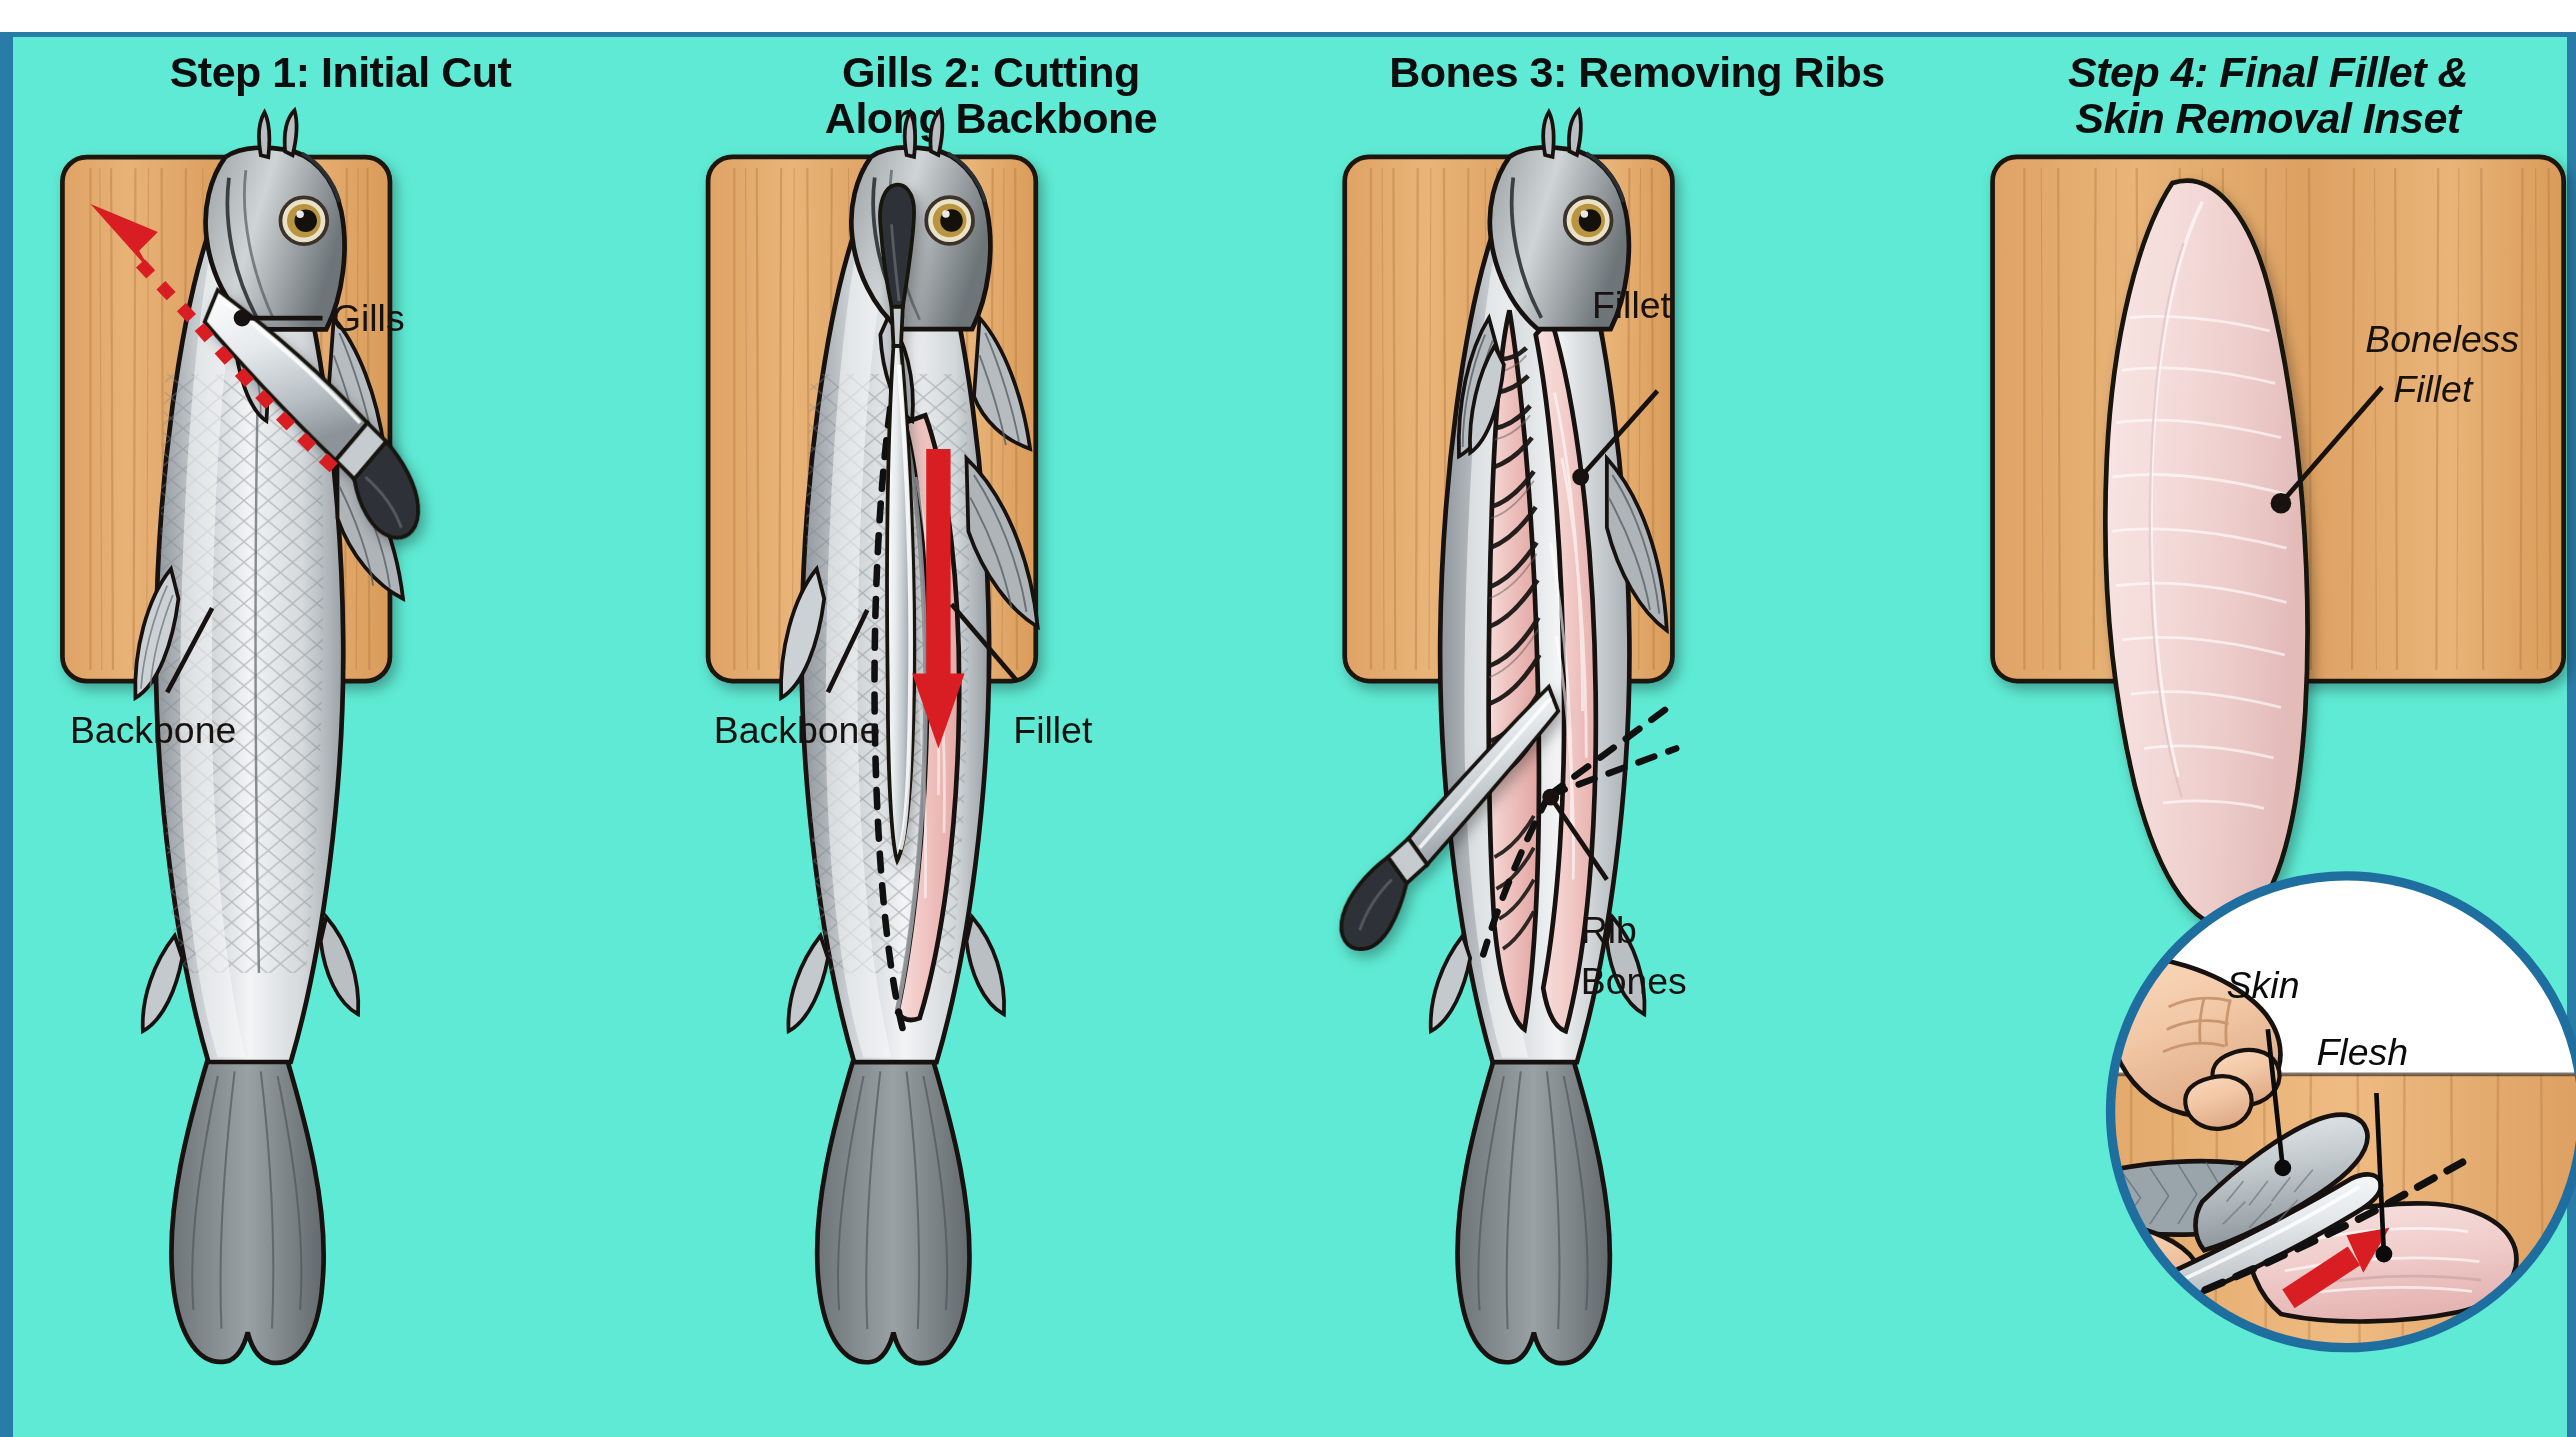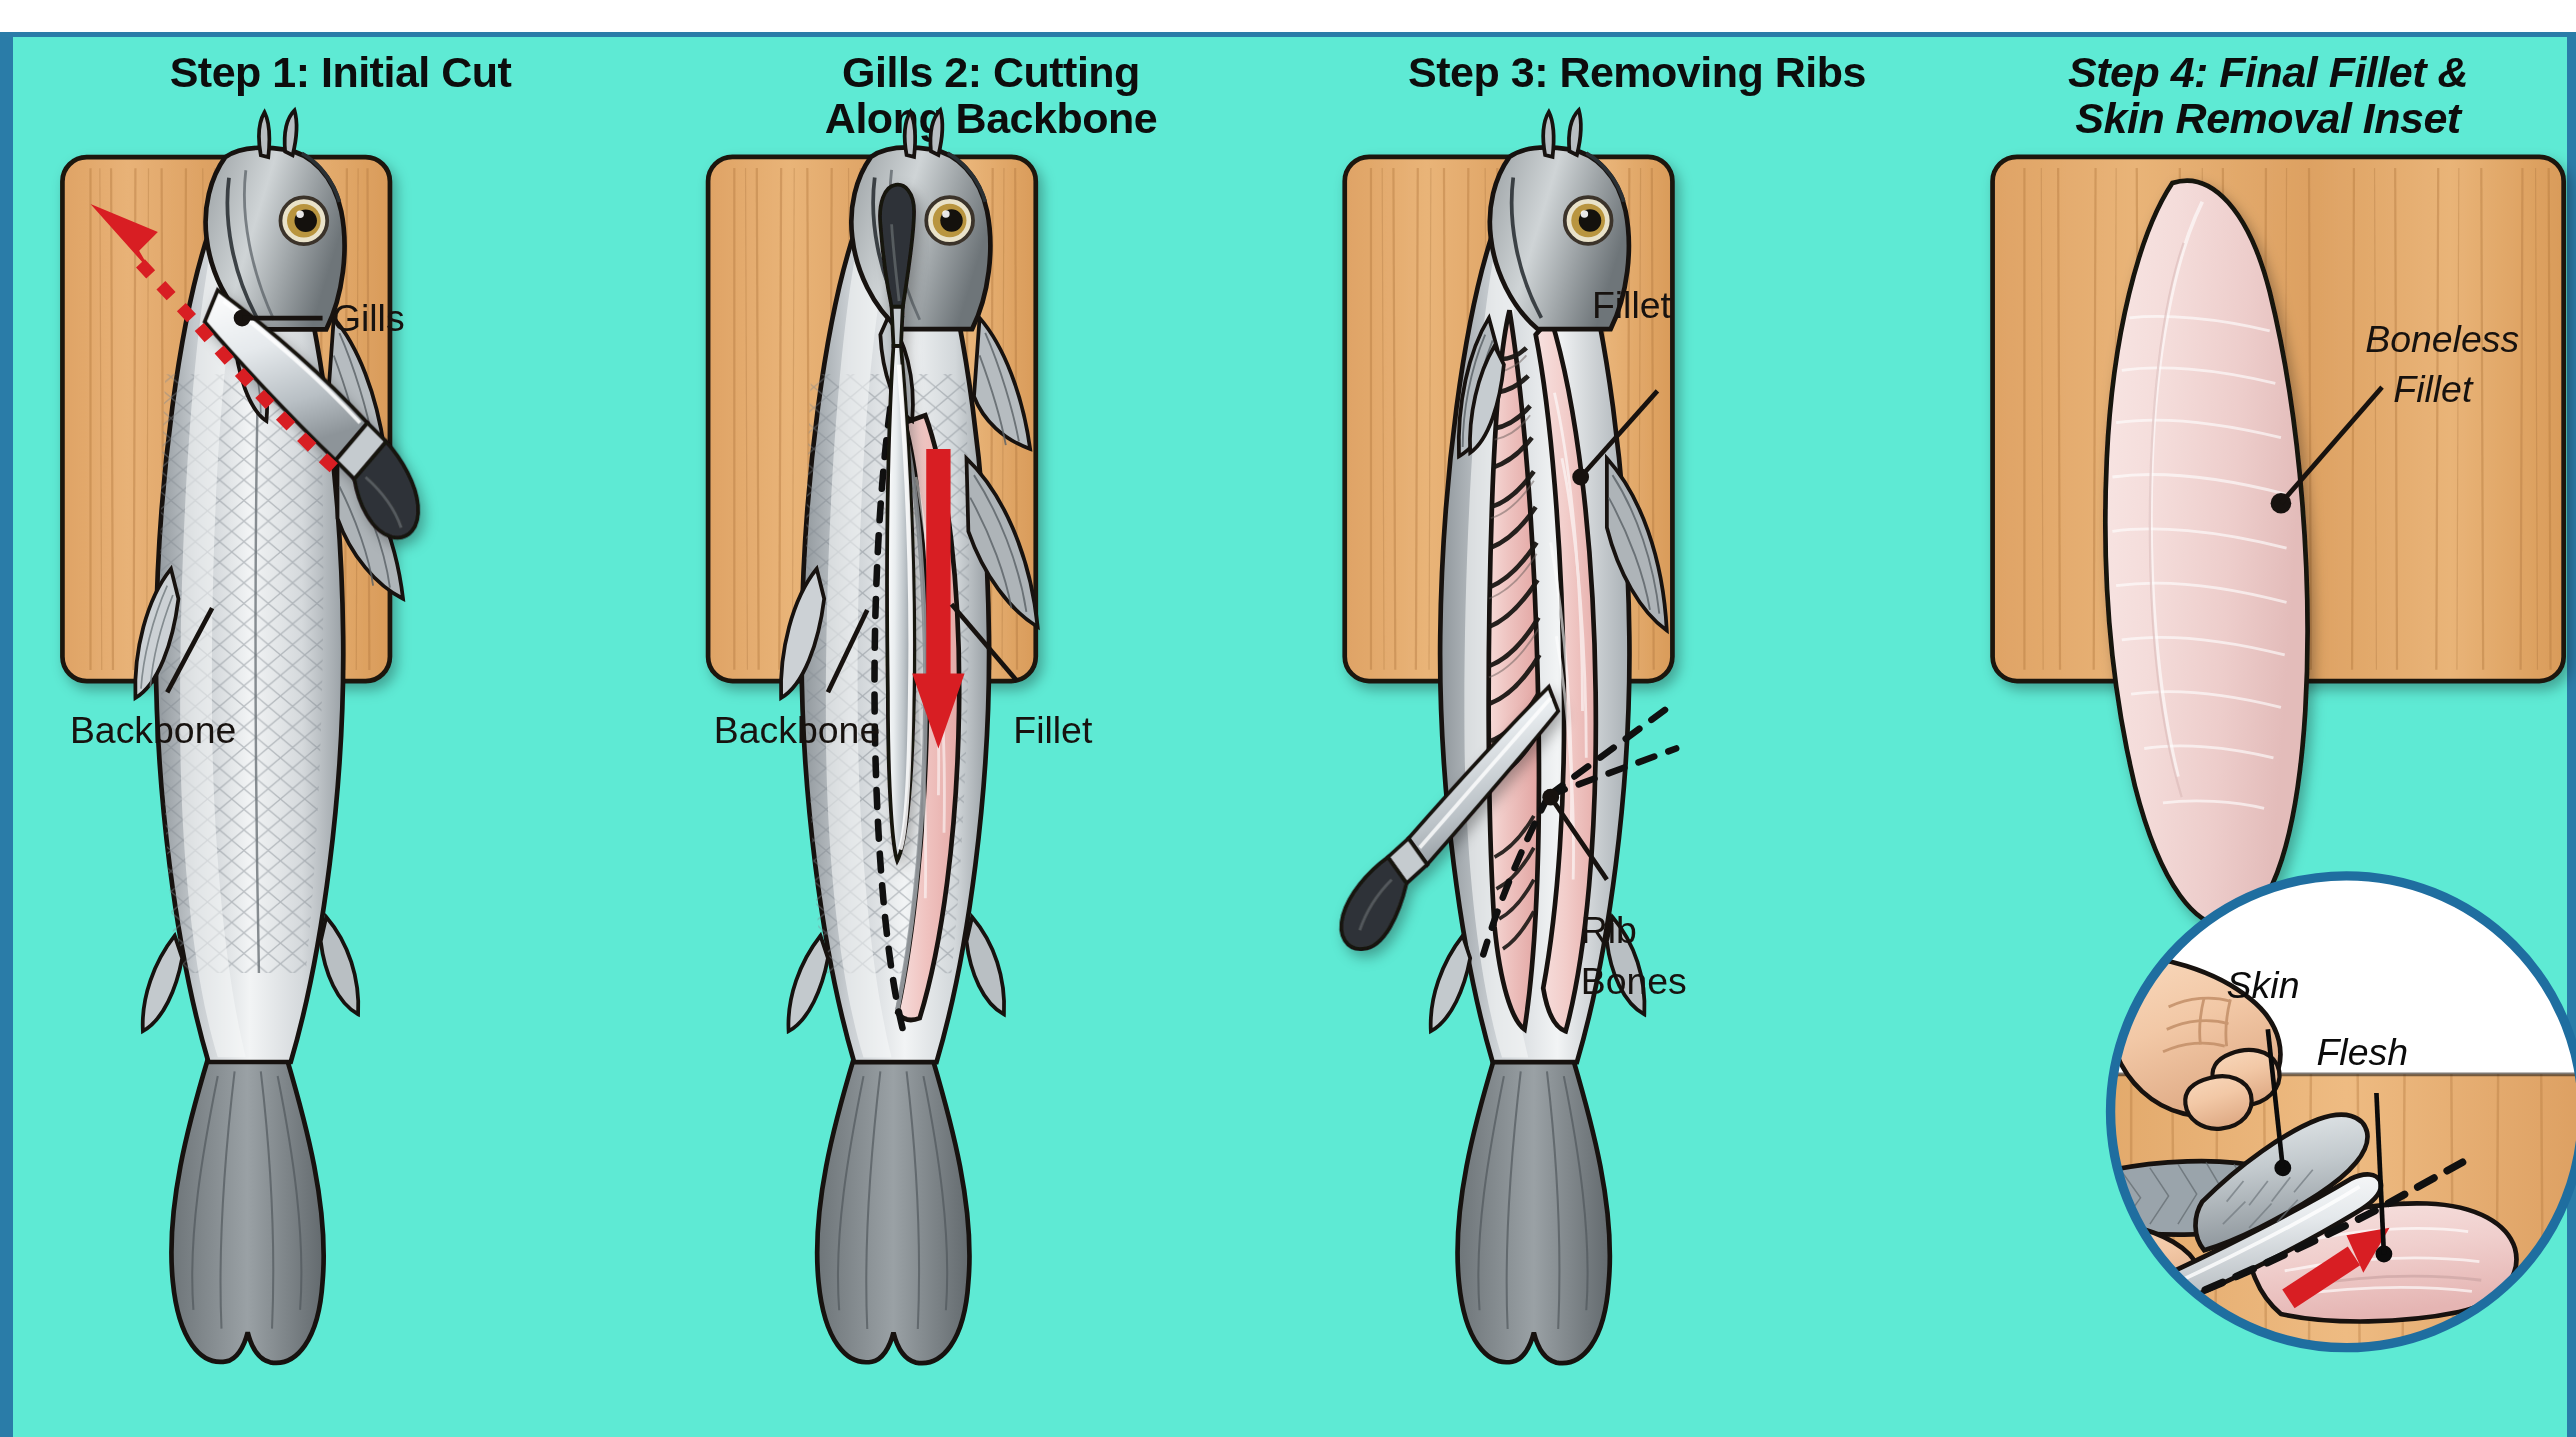--- a/index.html
+++ b/index.html
@@ -336,21 +336,21 @@
         <g>
           <path d="M290 606 L360 688" stroke="#17120f" stroke-width="5" fill="none"></path>
           <text class="lbl" x="356" y="754">Fillet</text>
         </g>
       </svg>
     </div>
   </div>
 
   <div class="panel" style="left:1301px;width:646px;">
     <div class="ptitle">
-      <div>Step 3: Removing Ribs</div>
+      <div>Bones 3: Removing Ribs</div>
     </div>
     <div class="stage">
       <svg viewBox="0 0 690 1520" width="646" height="1423">
         <defs>
           <linearGradient id="wood3" x1="0" y1="0" x2="1" y2="0">
             <stop offset="0" stop-color="#dfa365"></stop>
               <stop offset="0.25" stop-color="#e9b478"></stop>
             <stop offset="0.55" stop-color="#dda162"></stop>
               <stop offset="0.8" stop-color="#e9b478"></stop>
             <stop offset="1" stop-color="#d99b59"></stop>

